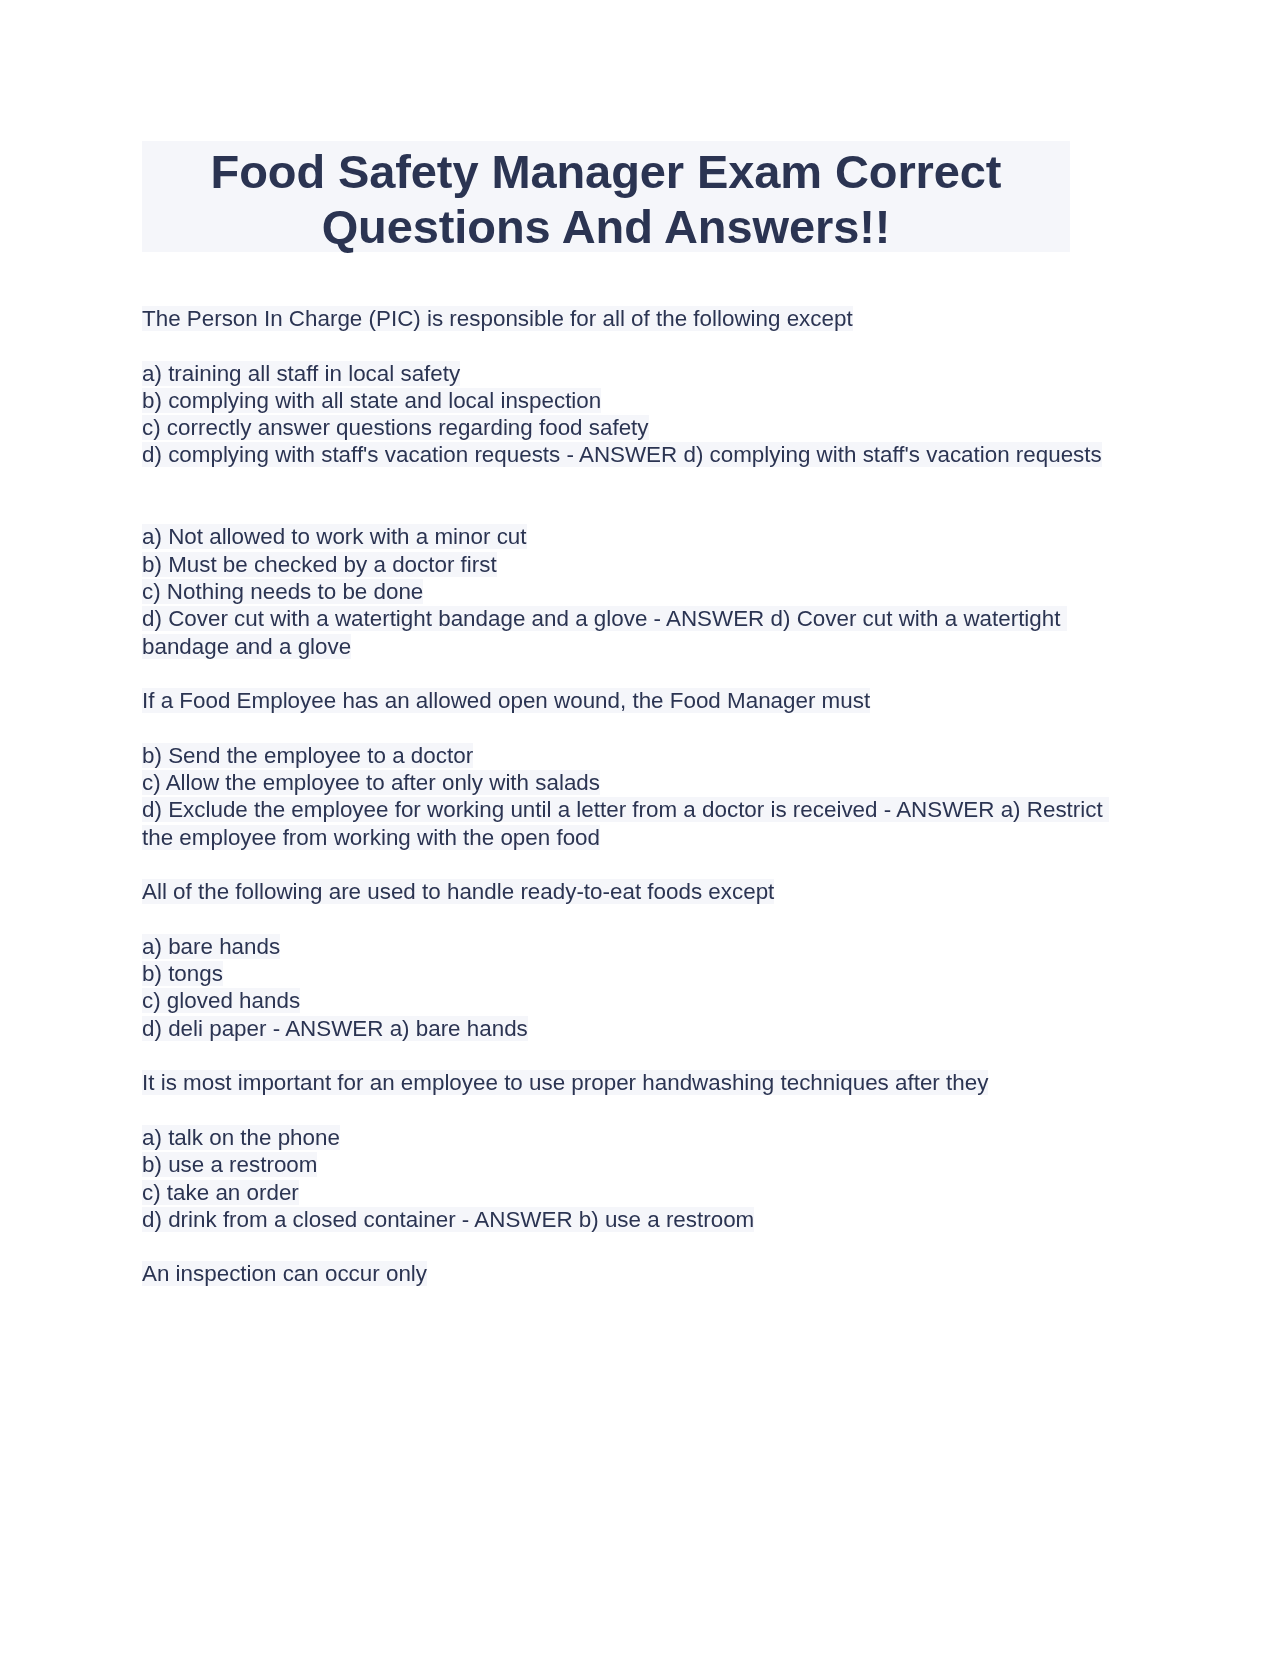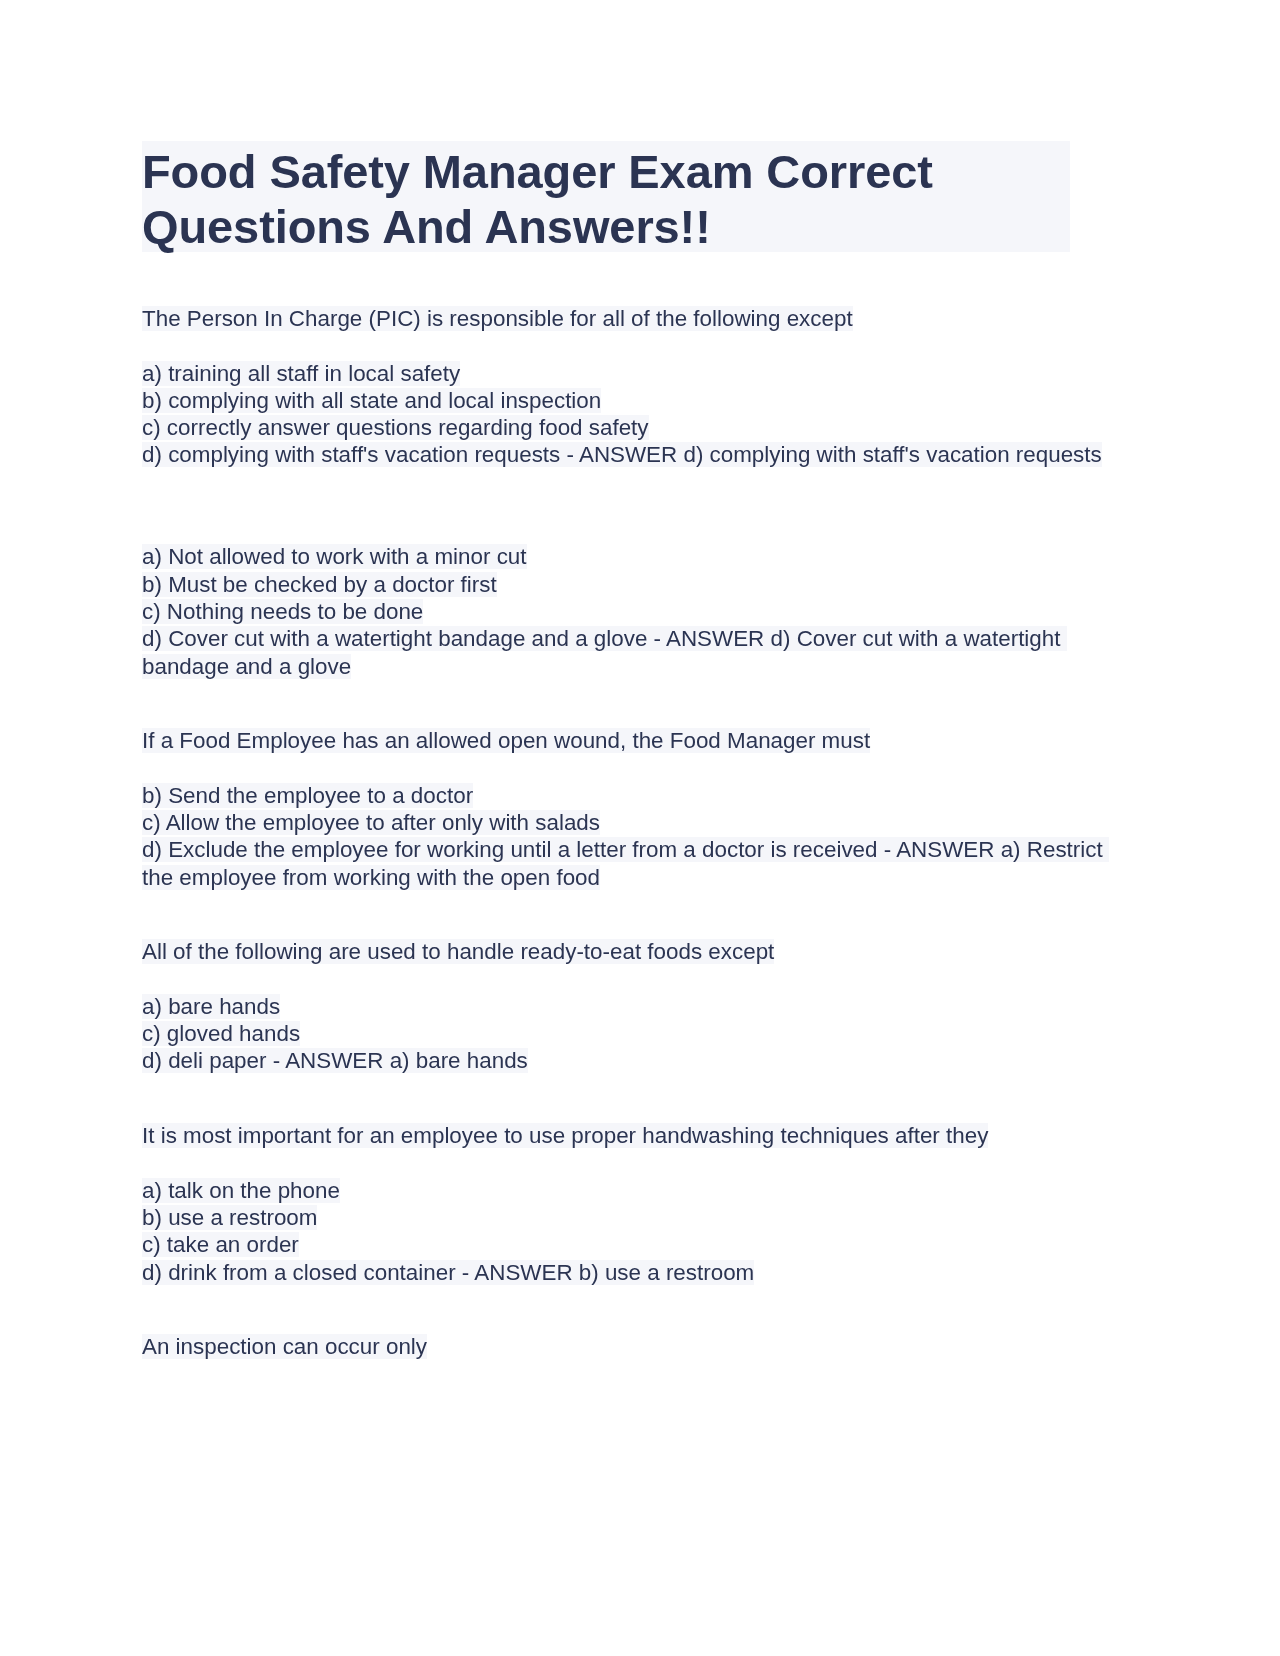--- a/index.html
+++ b/index.html
@@ -30,41 +30,41 @@
     }
     .title {
       margin: 0;
       font-family: "Liberation Sans", sans-serif;
       font-weight: bold;
       font-size: 47px;
       line-height: 55px;
       color: #2b3452;
       letter-spacing: -0.1px;
       padding-top: 3px;
+      text-align: center;
     }
     .body {
       margin-top: 53px;
       font-size: 22.4px;
       line-height: 27.3px;
     }
     .line {
       display: block;
       white-space: pre-wrap;
     }
     .hl {
       background: #f5f6fa;
       -webkit-box-decoration-break: clone;
       box-decoration-break: clone;
     }
     .blank {
       height: 27.3px;
     }
     .qblock {
       display: block;
-      margin-top: 20px;
     }
   </style>
 </head>
 <body>
 
 <div class="page">
   <div class="title-block">
     <h1 class="title">Food Safety Manager Exam Correct Questions And Answers!!</h1>
   </div>
 
@@ -95,20 +95,21 @@
       <span class="line"><span class="hl">b) Send the employee to a doctor</span></span>
       <span class="line"><span class="hl">c) Allow the employee to after only with salads</span></span>
       <span class="line"><span class="hl">d) Exclude the employee for working until a letter from a doctor is received - ANSWER a) Restrict the employee from working with the open food</span></span>
     </div>
     <div class="blank"></div>
 
     <div class="qblock">
       <span class="line"><span class="hl">All of the following are used to handle ready-to-eat foods except</span></span>
       <div class="blank"></div>
       <span class="line"><span class="hl">a) bare hands</span></span>
+      <span class="line"><span class="hl">b) tongs</span></span>
       <span class="line"><span class="hl">c) gloved hands</span></span>
       <span class="line"><span class="hl">d) deli paper - ANSWER a) bare hands</span></span>
     </div>
     <div class="blank"></div>
 
     <div class="qblock">
       <span class="line"><span class="hl">It is most important for an employee to use proper handwashing techniques after they</span></span>
       <div class="blank"></div>
       <span class="line"><span class="hl">a) talk on the phone</span></span>
       <span class="line"><span class="hl">b) use a restroom</span></span>

